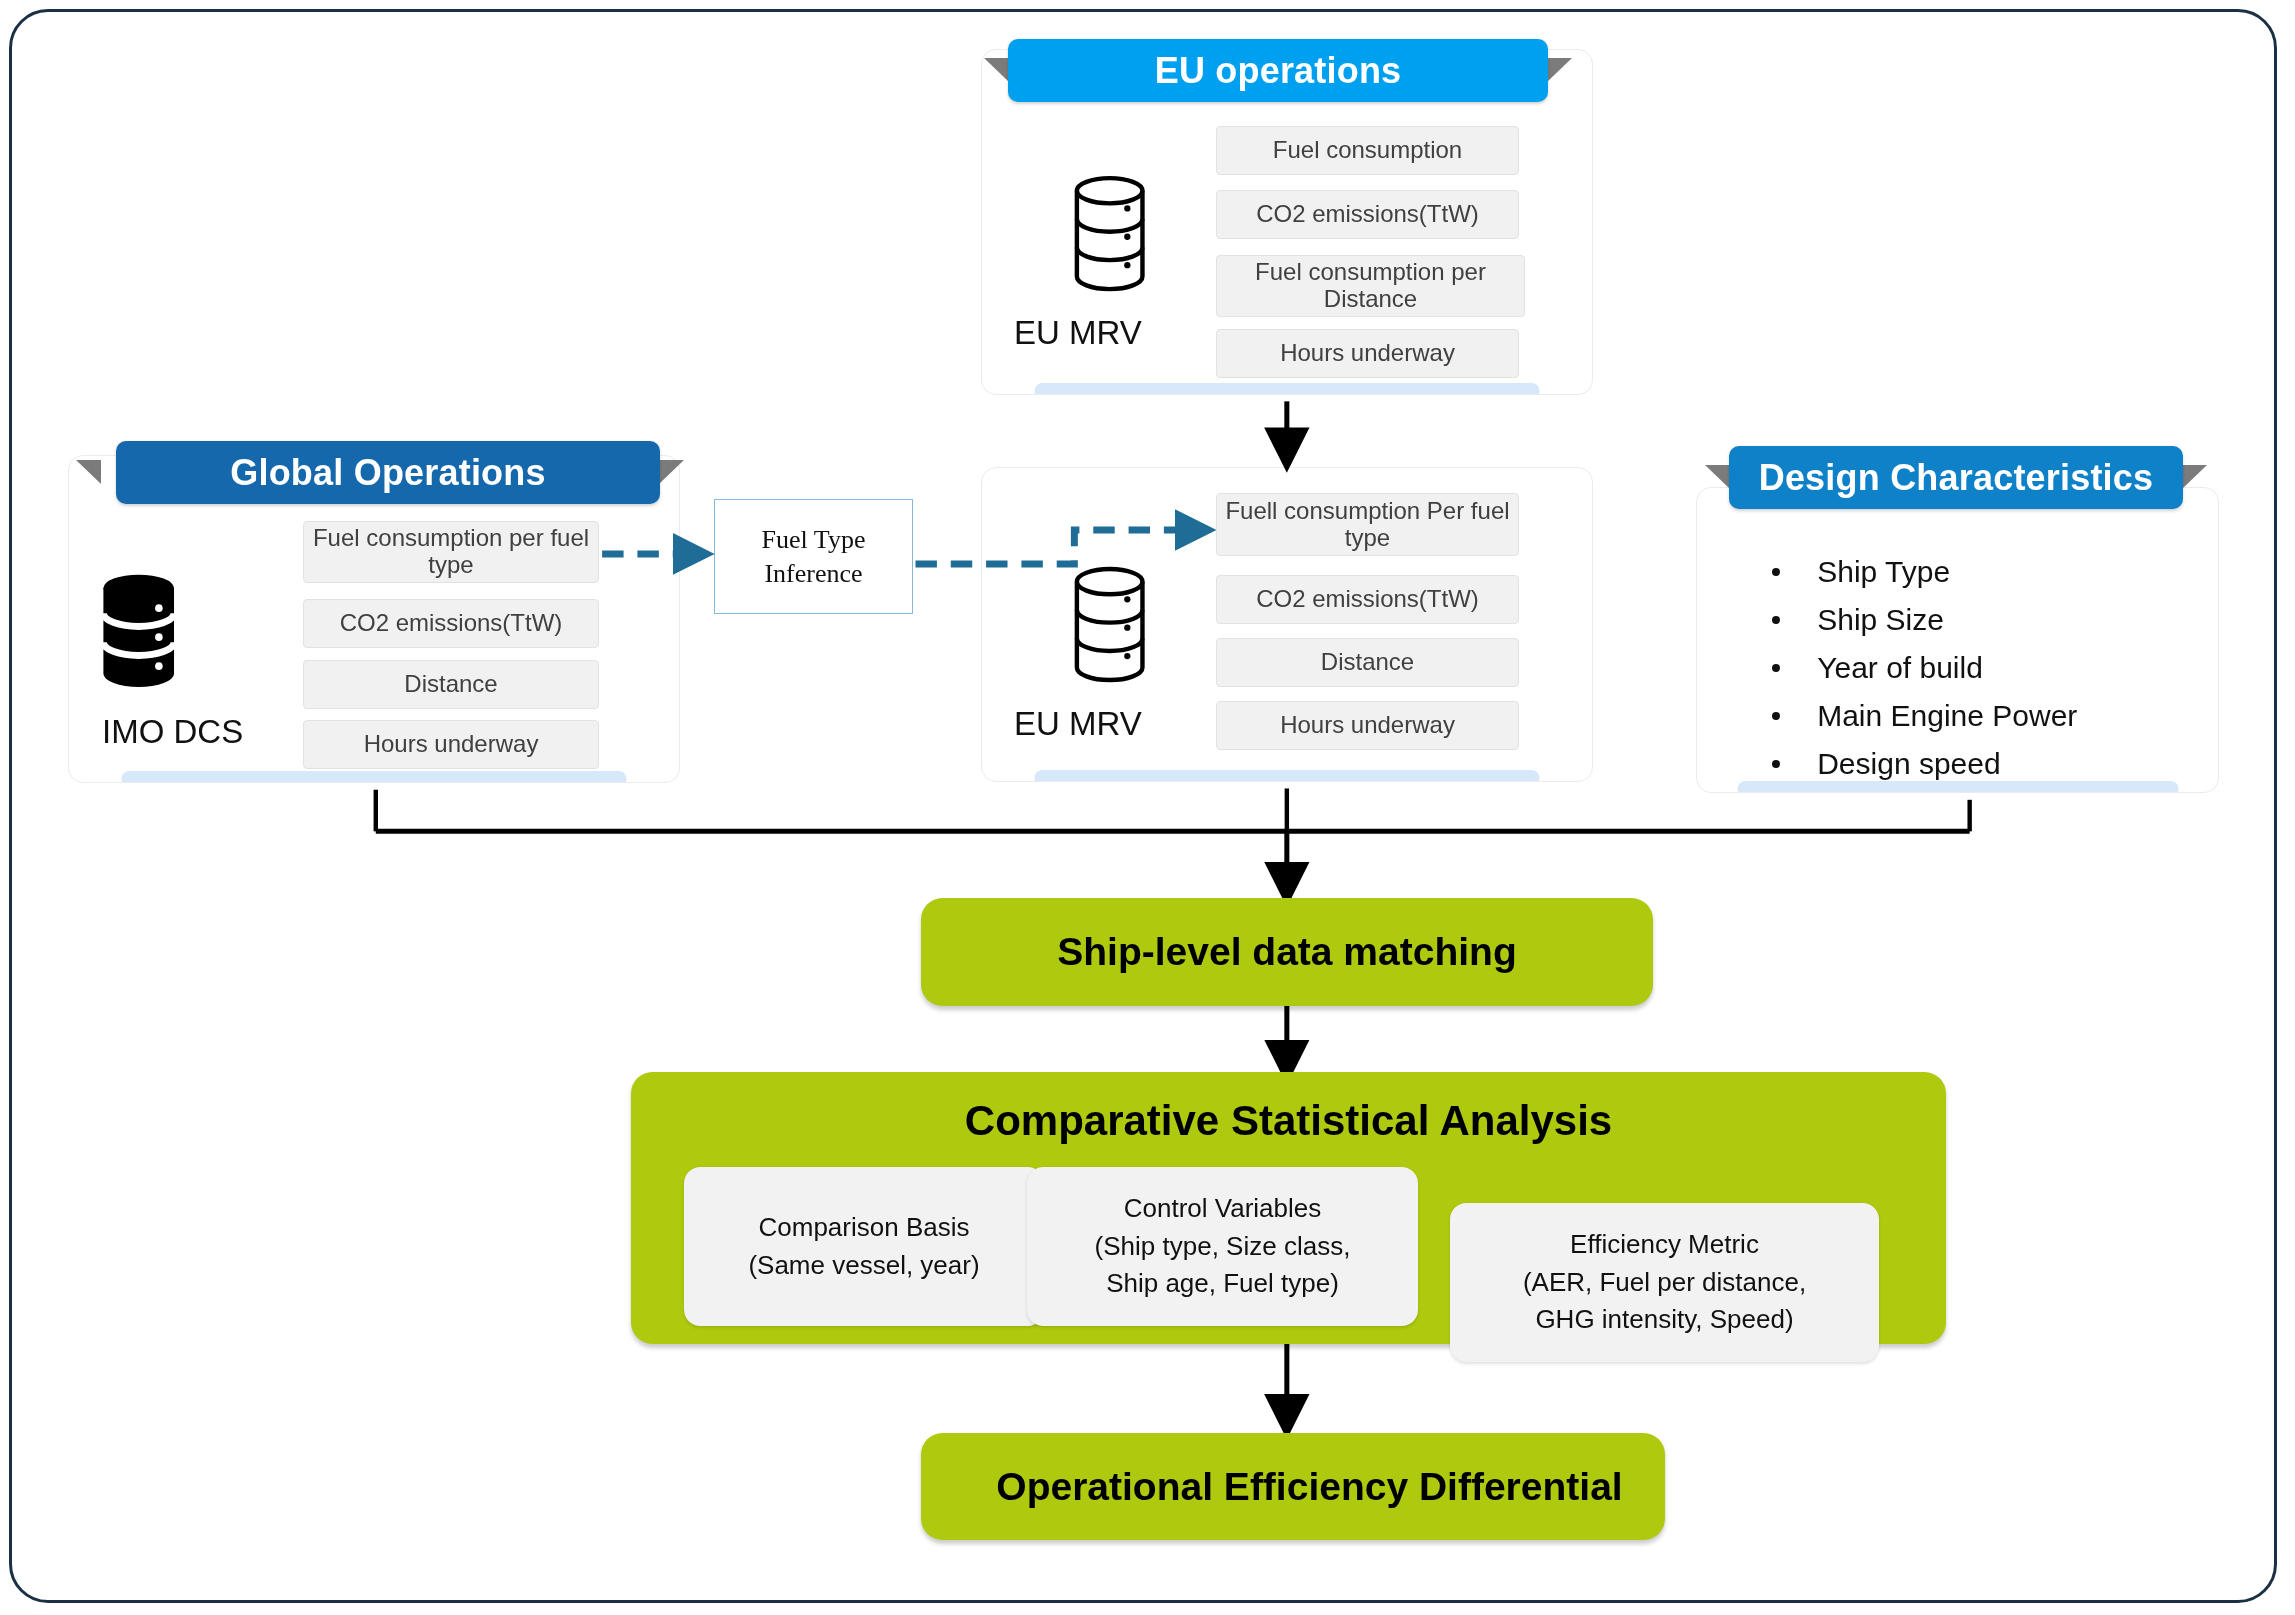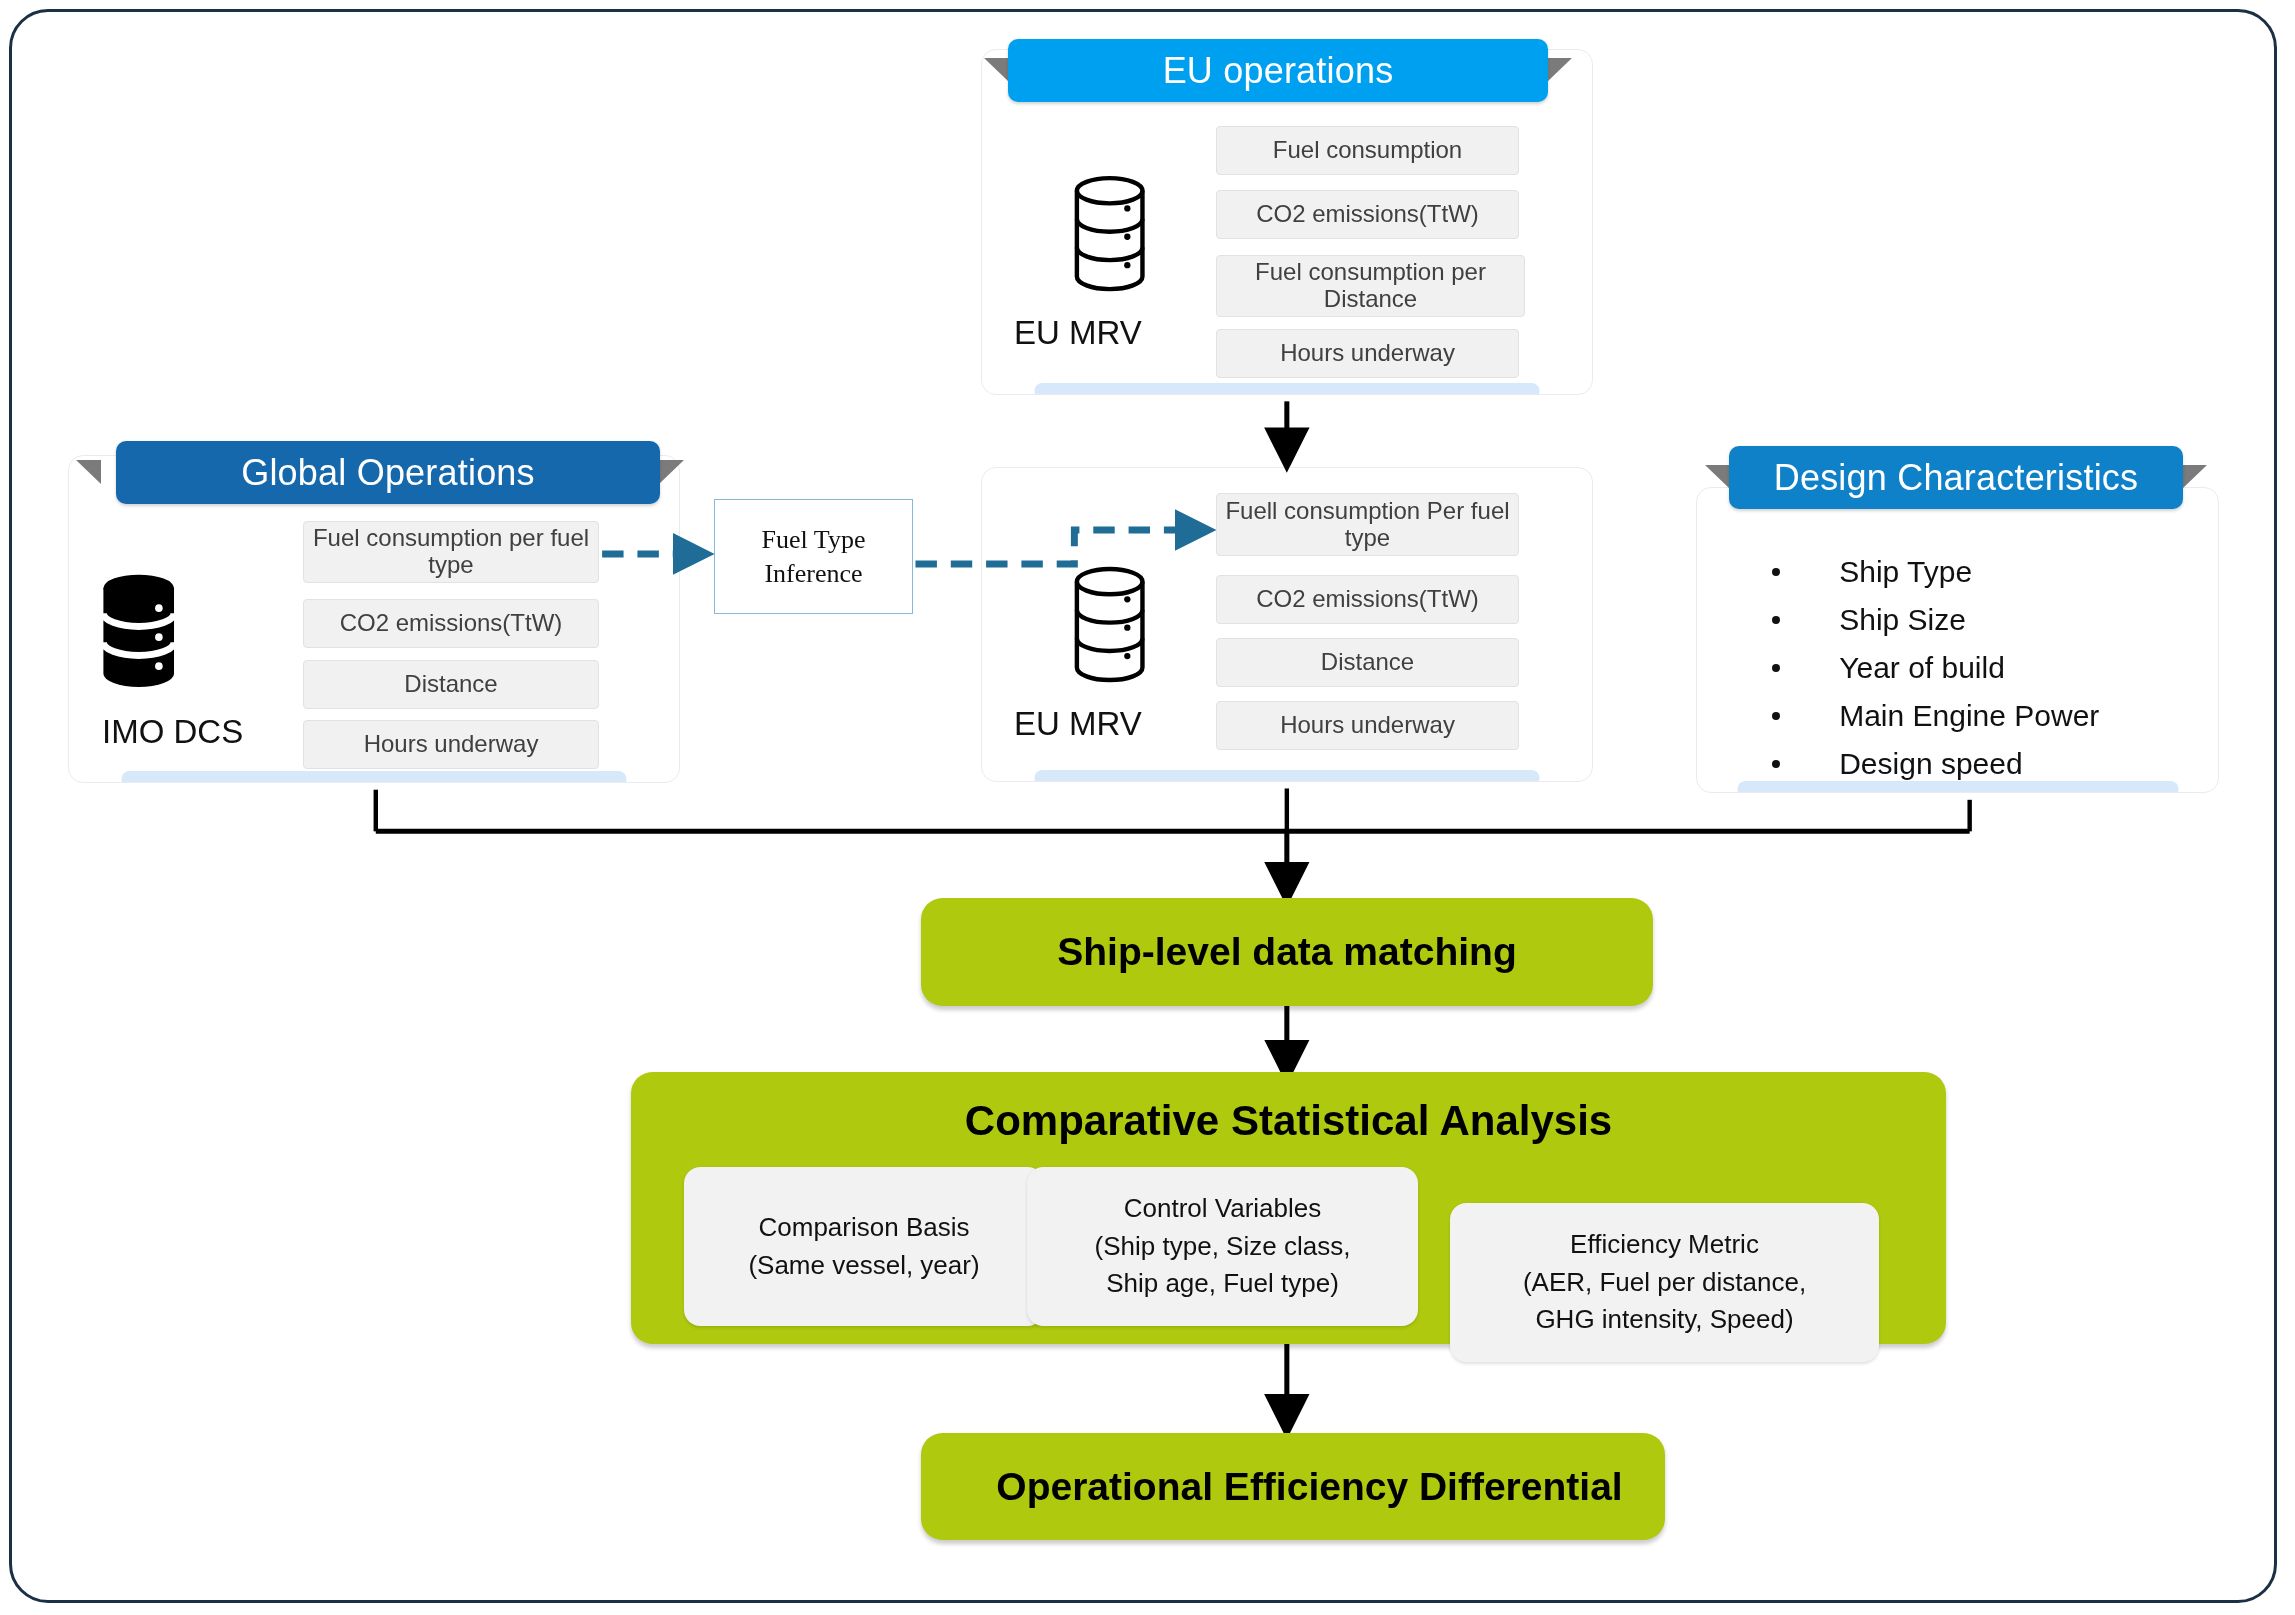--- a/index.html
+++ b/index.html
@@ -20,38 +20,38 @@
   .card .bluebar{
     position:absolute;left:50%;transform:translateX(-50%);
     bottom:-5px;height:16.4px;background:#d6e8fa;border-radius:8.8px;
   }
 
   
   .ribbon{position:absolute;z-index:6;}
   .ribbon .plate{
     position:relative;z-index:3;border-radius:10px;
     display:flex;align-items:center;justify-content:center;
-    color:#fff;font-weight:normal;letter-spacing:0.2px;white-space:nowrap;
+    color:#fff;font-weight:bold;letter-spacing:0.2px;white-space:nowrap;
     box-shadow:0 1.9px 3.2px rgba(0,0,0,.18);
     text-align:right;
   }
   .fold{position:absolute;z-index:1;width:0;height:0;}
   .fold.l{border-top:24px solid #7b7b7b;border-left:25px solid transparent;}
   .fold.r{border-top:24px solid #7b7b7b;border-right:25px solid transparent;}
 
   
   .pill{
     position:absolute;background:#f1f1f1;border:1.3px solid #e2e2e2;border-radius:4px;
     display:flex;align-items:center;justify-content:center;text-align:center;
     color:#404040;font-size:24px;line-height:1.12;box-sizing:border-box;padding:2.5px 6.3px;
   }
 
   
   .blist{position:absolute;}
-  .blist .bi{display:flex;align-items:center;font-size:30px;color:#111;margin-bottom:14px;gap:22px;}
+  .blist .bi{display:flex;align-items:center;font-size:30px;color:#111;margin-bottom:14px;}
   .blist .dot{width:8.2px;height:8.2px;border-radius:50%;background:#111;margin-right:37px;flex:none;}
 
   
   .dblabel{position:absolute;font-size:33px;color:#111;white-space:nowrap;}
 
   
   #inference{
     position:absolute;background:#fff;border:1.9px solid #85b8de;box-sizing:border-box;
     display:flex;flex-direction:column;align-items:center;justify-content:center;
     font-family:"Liberation Serif", serif;font-size:26px;color:#111;line-height:1.28;

